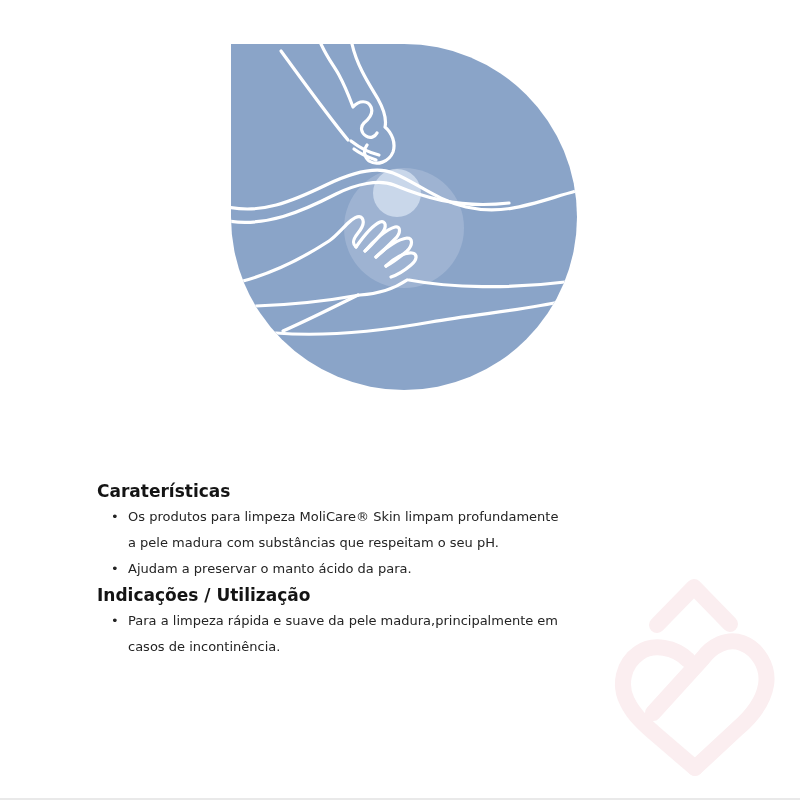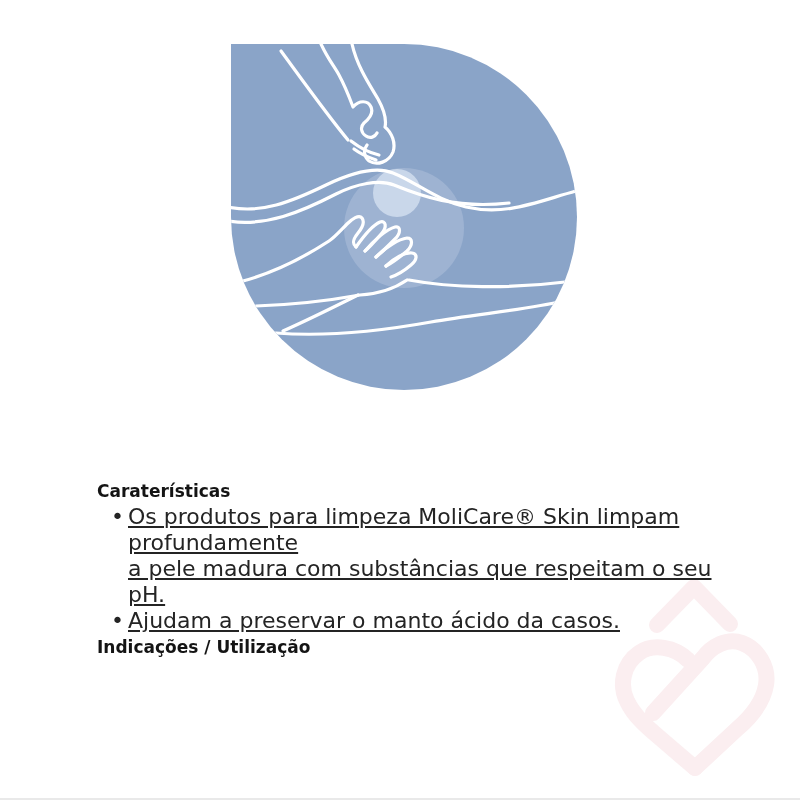--- a/index.html
+++ b/index.html
@@ -56,25 +56,24 @@
     color: #141414;
   }
   .content ul {
     margin: 0;
     padding: 0;
     list-style: none;
   }
   .content li {
     position: relative;
     padding-left: 31px;
-    font-size: 22px;
+    font-size: 13px;
     line-height: 26px;
     color: #242424;
     white-space: pre-line;
-    text-decoration: underline;
   }
   .content li::before {
     content: "\2022";
     position: absolute;
     left: 14px;
     top: 0;
     color: #242424;
   }
   .section-indications { }
 
@@ -139,23 +138,27 @@
       </g>
     </svg>
   </div>
 
   <div class="content">
     <section class="section-features">
       <h2>Caraterísticas</h2>
       <ul>
         <li>Os produtos para limpeza MoliCare® Skin limpam profundamente
  a pele madura com substâncias que respeitam o seu pH.</li>
-        <li>Ajudam a preservar o manto ácido da casos.</li>
+        <li>Ajudam a preservar o manto ácido da para.</li>
       </ul>
     </section>
     <section class="section-indications">
       <h2>Indicações / Utilização</h2>
+      <ul>
+        <li>Para a limpeza rápida e suave da pele madura,principalmente em
+casos de incontinência.</li>
+      </ul>
     </section>
   </div>
 
   <div class="bottom-edge"></div>
 
 </div>
 
 </body></html>

